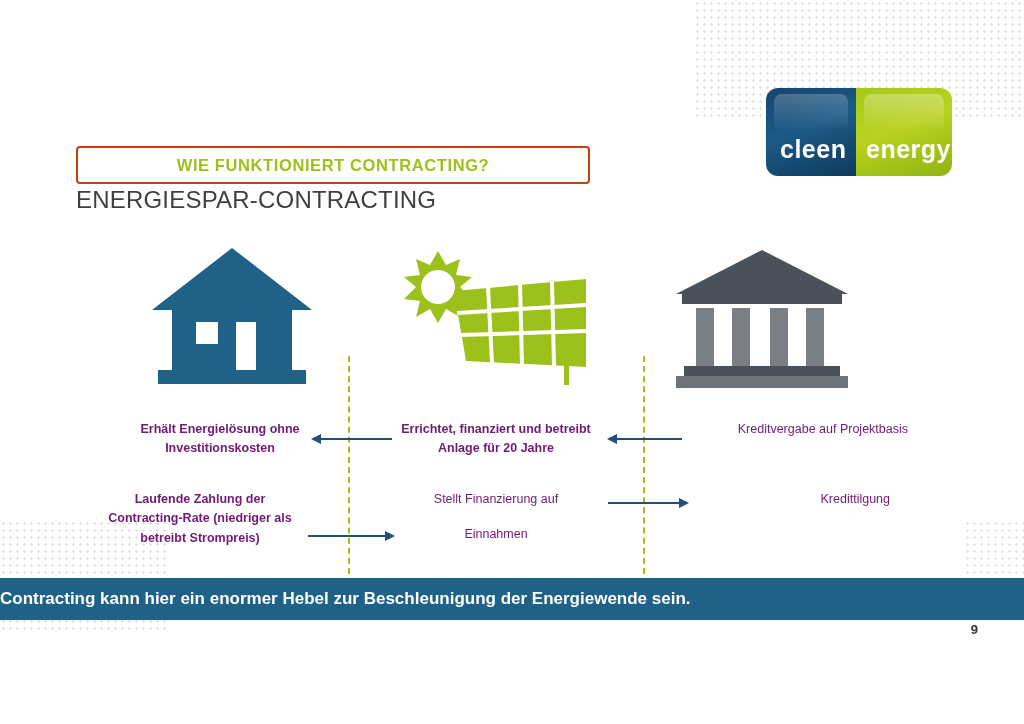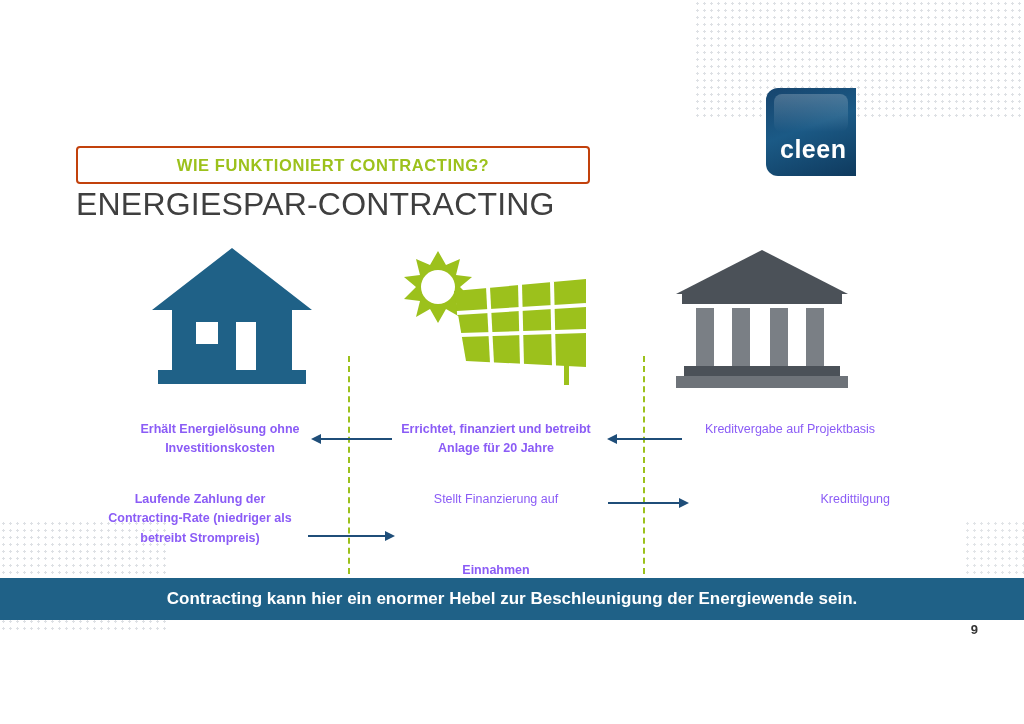--- a/index.html
+++ b/index.html
@@ -117,21 +117,21 @@
     font-size: 16.5px;
     font-weight: bold;
     letter-spacing: .6px;
   }
 
   
   .headline {
     position: absolute;
     left: 76px;
     top: 186px;
-    font-size: 32px;
+    font-size: 24px;
     color: #3f3f3f;
     letter-spacing: .2px;
   }
 
   
   .house {
     position: absolute;
     left: 152px;
     top: 248px;
     width: 160px;
@@ -158,33 +158,33 @@
     width: 0;
     border-left: 2px dashed #9cc11c;
   }
   .vline.v1 { left: 348px; top: 356px; height: 228px; }
   .vline.v2 { left: 643px; top: 356px; height: 228px; }
 
   
   .lbl {
     position: absolute;
     font-size: 12.5px;
-    color: #8b5cf6;
+    color: #701a75;
     line-height: 1.55;
     text-align: center;
     font-weight: bold;
   }
 
   .lbl-a { left: 120px; top: 420px; width: 200px; }
   .lbl-b { left: 388px; top: 420px; width: 216px; }
-  .lbl-c { left: 672px; top: 420px; width: 236px; font-weight: normal; }
+  .lbl-c { left: 672px; top: 420px; width: 236px; font-weight: normal; text-align: right; }
 
   .lbl-d { left: 100px; top: 490px; width: 200px; }
   .lbl-e { left: 390px; top: 490px; width: 212px; font-weight: normal; }
-  .lbl-e2 { left: 390px; top: 525px; width: 212px; font-weight: bold; margin-top: 36px; }
+  .lbl-e2 { left: 390px; top: 525px; width: 212px; font-weight: normal; }
   .lbl-f { left: 690px; top: 490px; width: 200px; font-weight: normal; text-align: right; }
 
   
   .arrow {
     position: absolute;
     height: 2px;
     background: #1f4e79;
   }
   .arrow:after {
     content: "";
@@ -210,21 +210,20 @@
   
   .footer-band {
     position: absolute;
     left: 0;
     top: 578px;
     width: 1024px;
     height: 42px;
     background: #1f6187;
     display: flex;
     align-items: center;
-    justify-content: center;
   }
   .footer-band span {
     color: #ffffff;
     font-size: 17px;
     font-weight: bold;
   }
   .page-num {
     position: absolute;
     right: 46px;
     top: 622px;
@@ -238,20 +237,23 @@
 
 <div class="slide">
 
   <div class="dots-tr"></div>
   <div class="dots-bl"></div>
   <div class="dots-br"></div>
 
   <div class="logo">
     <div class="logo-left">
       <div class="logo-word left">cleen</div>
+    </div>
+    <div class="logo-right">
+      <div class="logo-word right">energy</div>
     </div>
   </div>
 
   <div class="eyebrow">
     <span>WIE FUNKTIONIERT CONTRACTING?</span>
   </div>
 
   <div class="headline">ENERGIESPAR-CONTRACTING</div>
 
   <svg class="house" viewBox="0 0 160 140">

